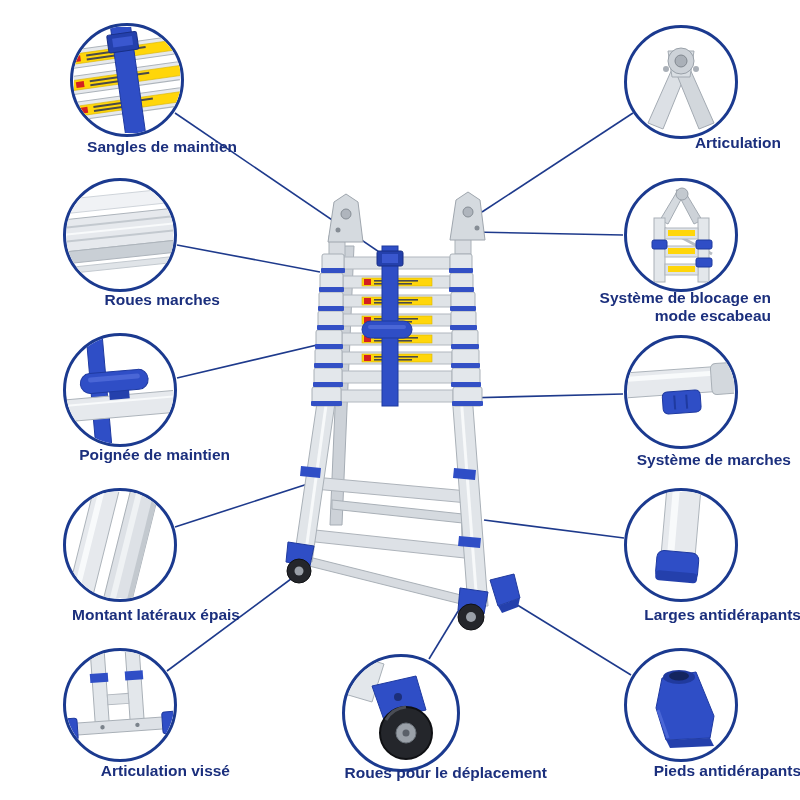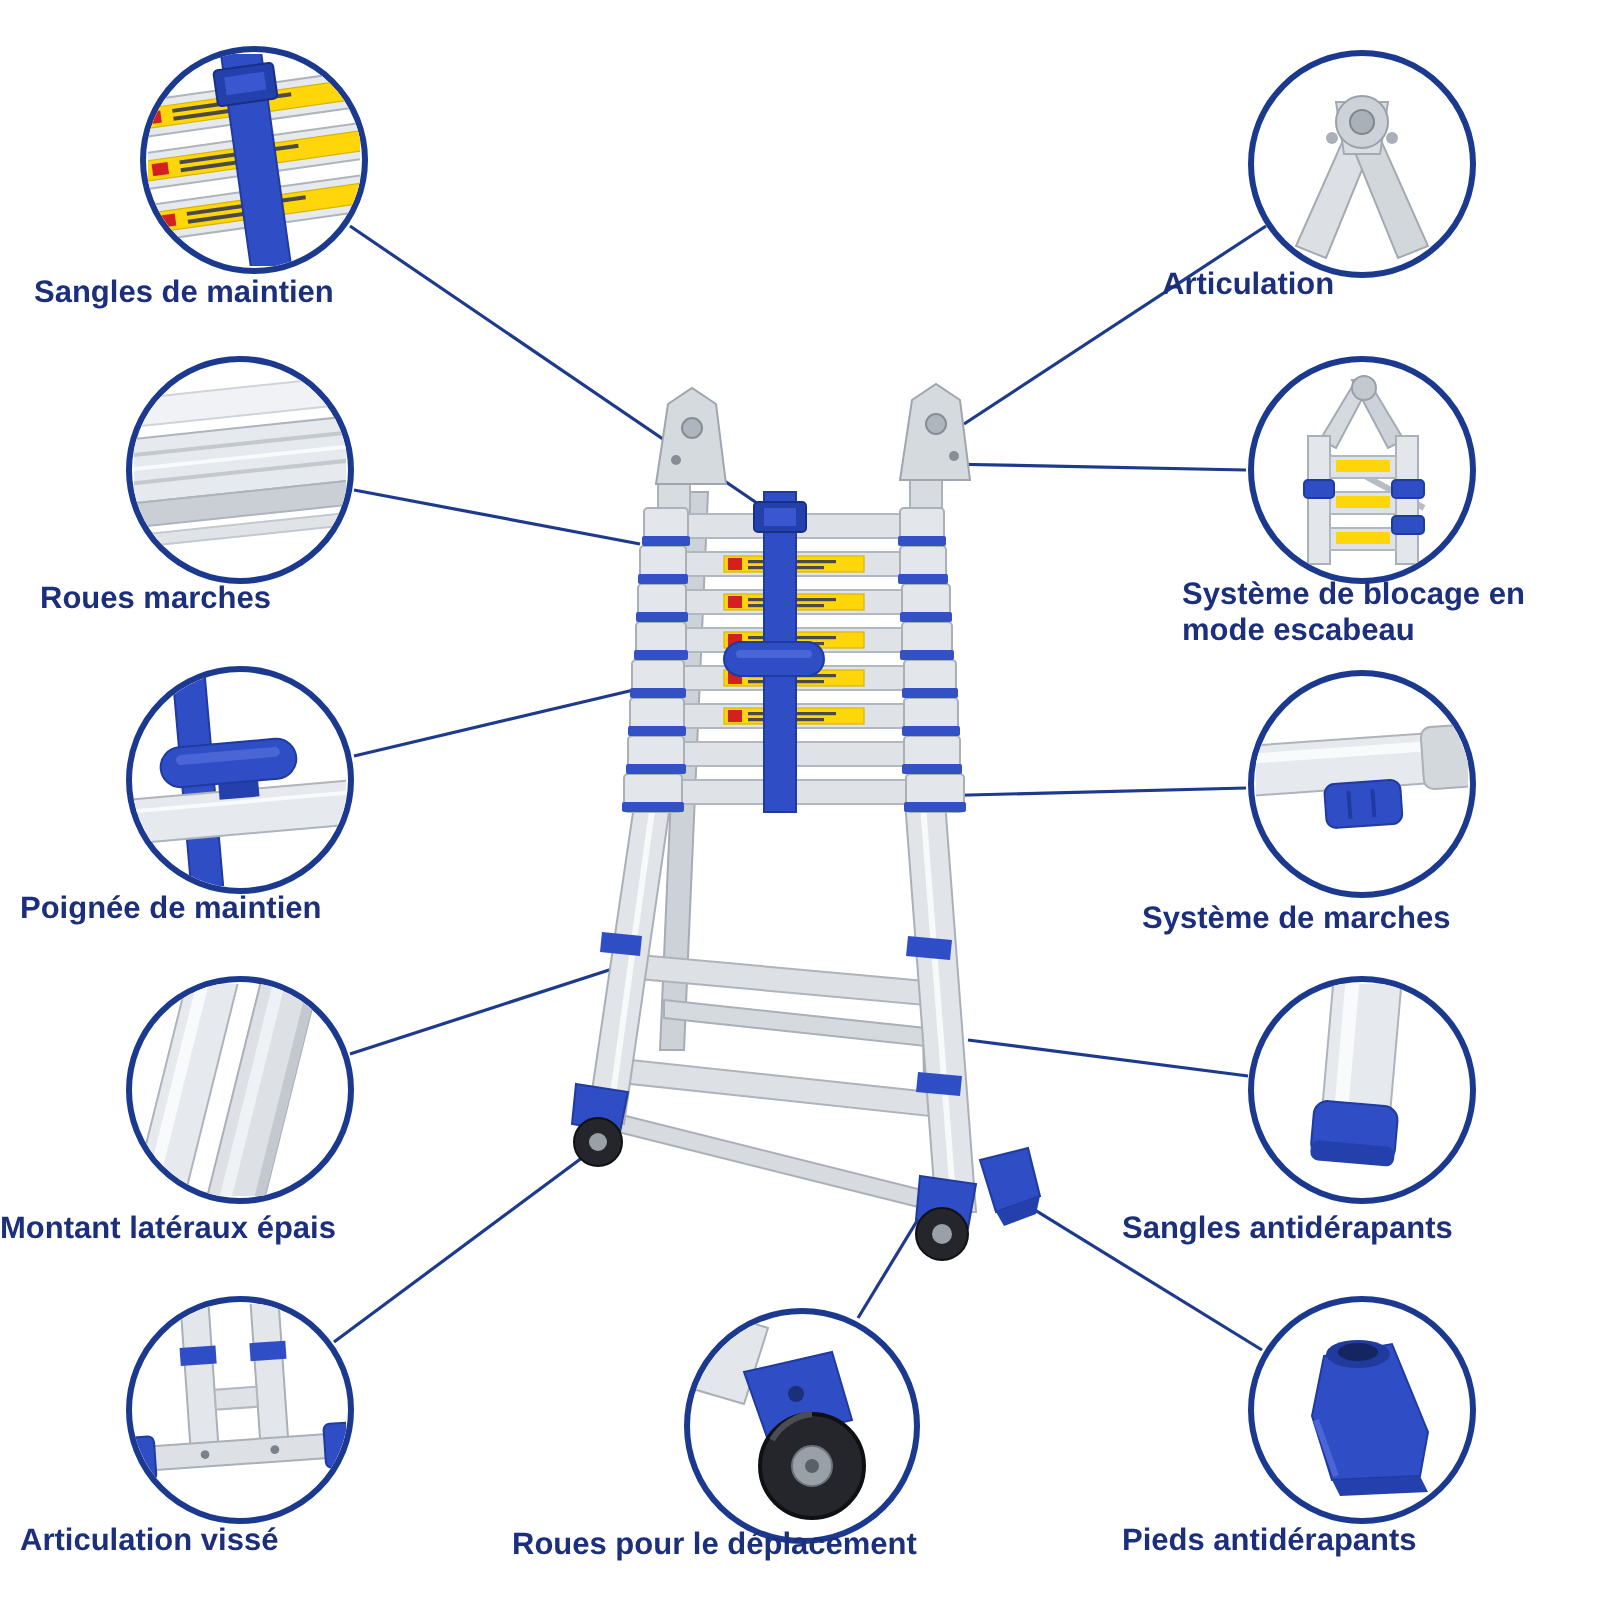--- a/index.html
+++ b/index.html
@@ -10,21 +10,21 @@
   .bg-svg{position:absolute;left:0;top:0;width:800px;height:800px}
   .callout{
     position:absolute;width:114px;height:114px;margin:0;box-sizing:border-box;
     border:3px solid #1b3a8f;border-radius:50%;background:#fff;
     overflow:hidden;display:flex;align-items:center;justify-content:center;
   }
   .callout.big{width:118px;height:118px}
   .callout svg{width:106px;height:106px;display:block}
   .feature-label{
     position:absolute;color:#1b2f7d;font-weight:700;font-size:15.5px;
-    line-height:1.18;text-align:left;
+    line-height:1.18;text-align:right;
   }
 </style>
 </head>
 <body>
 
 <svg class="bg-svg" viewBox="0 0 800 800">
 
   <g stroke="#1e3a8c" stroke-width="1.6">
     <line x1="175" y1="113" x2="388" y2="258"></line>
     <line x1="633" y1="113" x2="482" y2="212"></line>
@@ -328,16 +328,16 @@
   </svg>
 </figure>
 
 <div class="feature-label" style="left:17px;top:138px;width:220px">Sangles de maintien</div>
 <div class="feature-label" style="left:581px;top:134px;width:200px">Articulation</div>
 <div class="feature-label" style="left:20px;top:291px;width:200px">Roues marches</div>
 <div class="feature-label" style="left:591px;top:289px;width:180px">Système de blocage en mode escabeau</div>
 <div class="feature-label" style="left:10px;top:446px;width:220px">Poignée de maintien</div>
 <div class="feature-label" style="left:571px;top:451px;width:220px">Système de marches</div>
 <div class="feature-label" style="left:0px;top:606px;width:240px">Montant latéraux épais</div>
-<div class="feature-label" style="left:561px;top:606px;width:240px">Sangles antidérapants</div>
+<div class="feature-label" style="left:561px;top:606px;width:240px">Larges antidérapants</div>
 <div class="feature-label" style="left:10px;top:762px;width:220px">Articulation vissé</div>
-<div class="feature-label" style="left:256px;top:764px;width:280px">Roues pour le déplacement</div>
+<div class="feature-label" style="left:267px;top:764px;width:280px">Roues pour le déplacement</div>
 <div class="feature-label" style="left:561px;top:762px;width:240px">Pieds antidérapants</div>
 
 </body></html>

